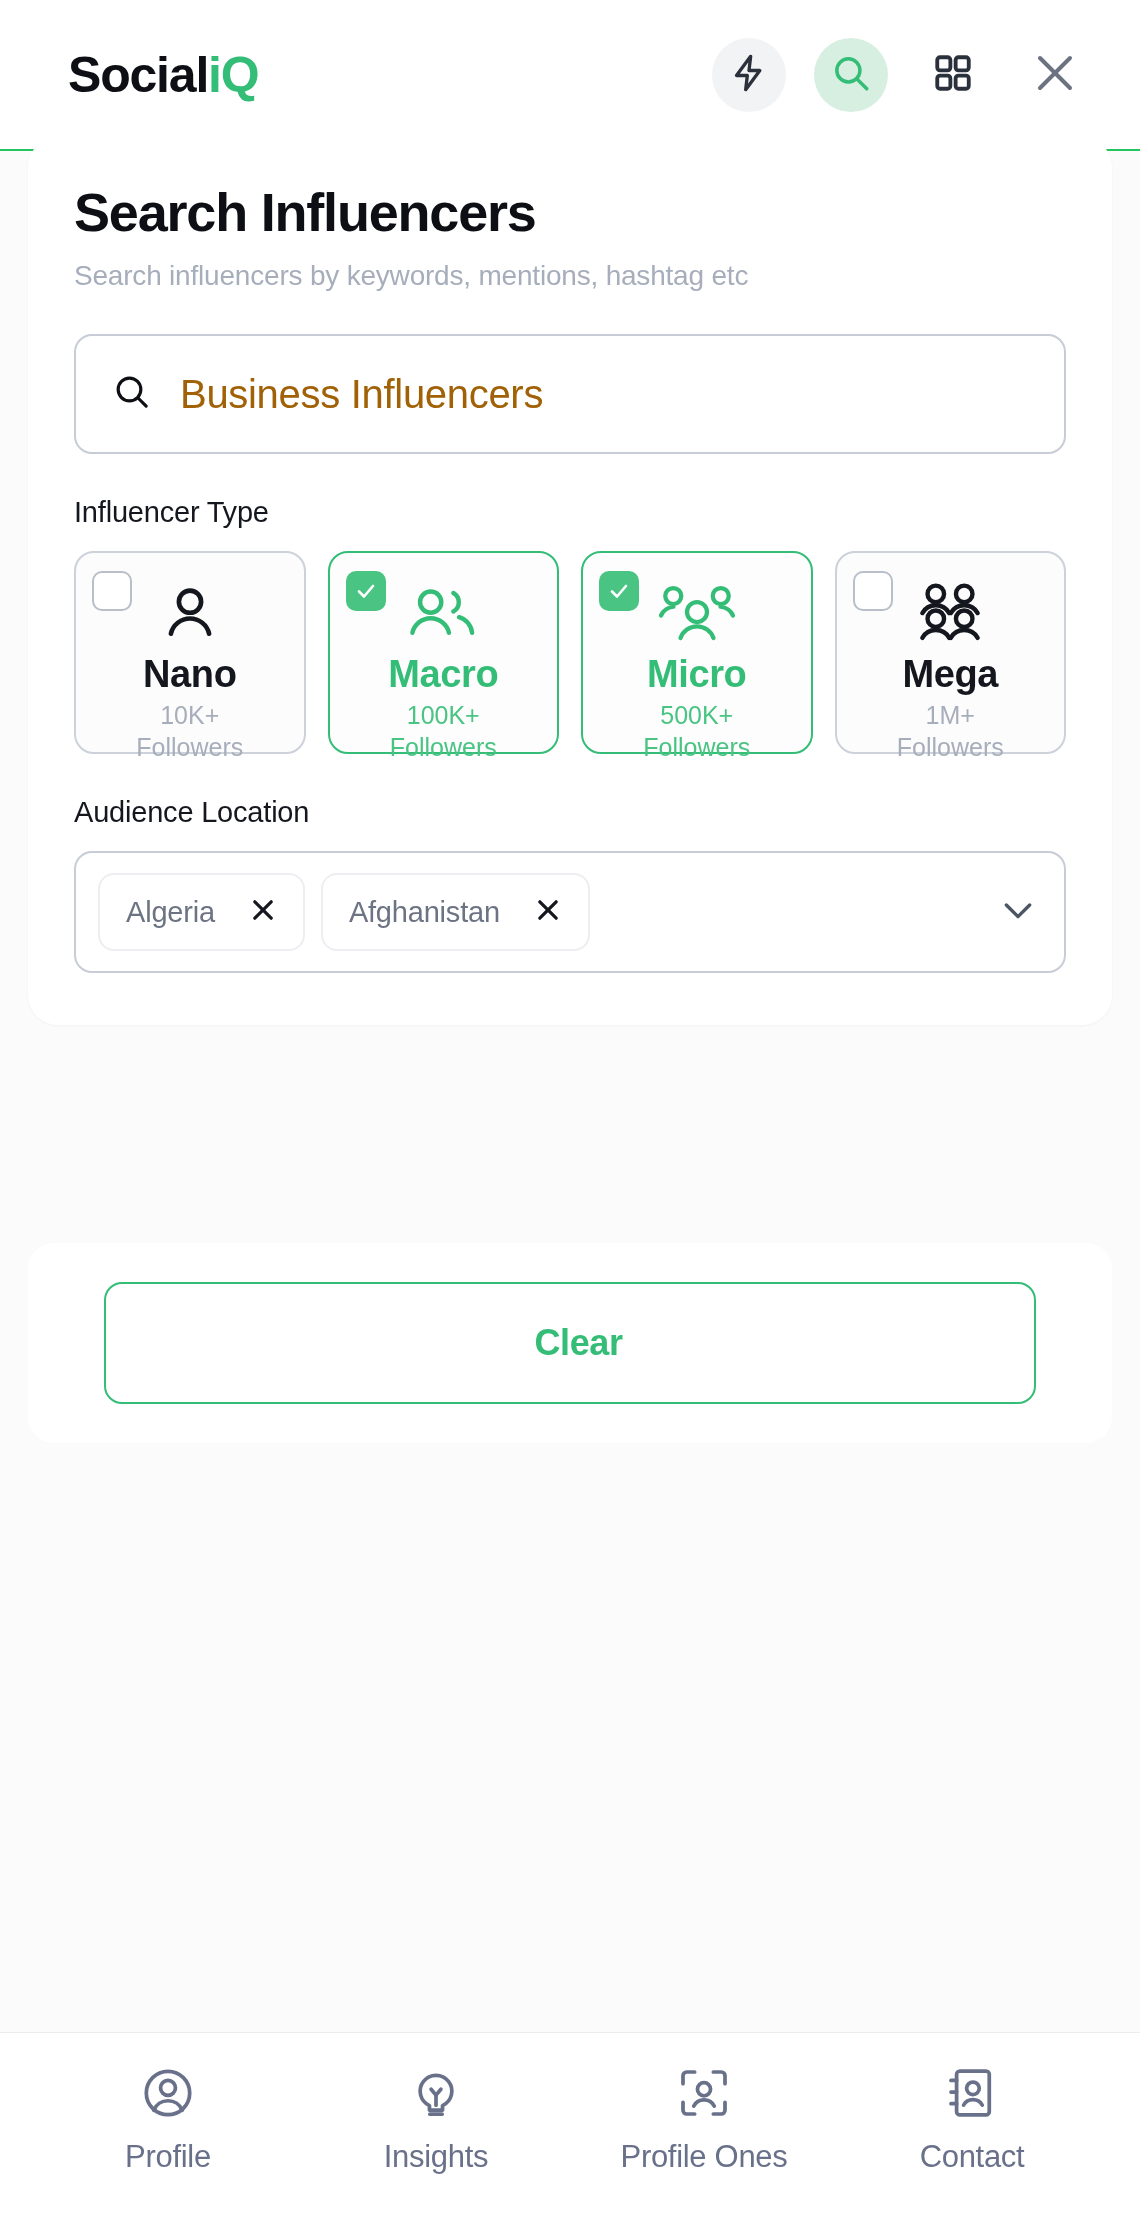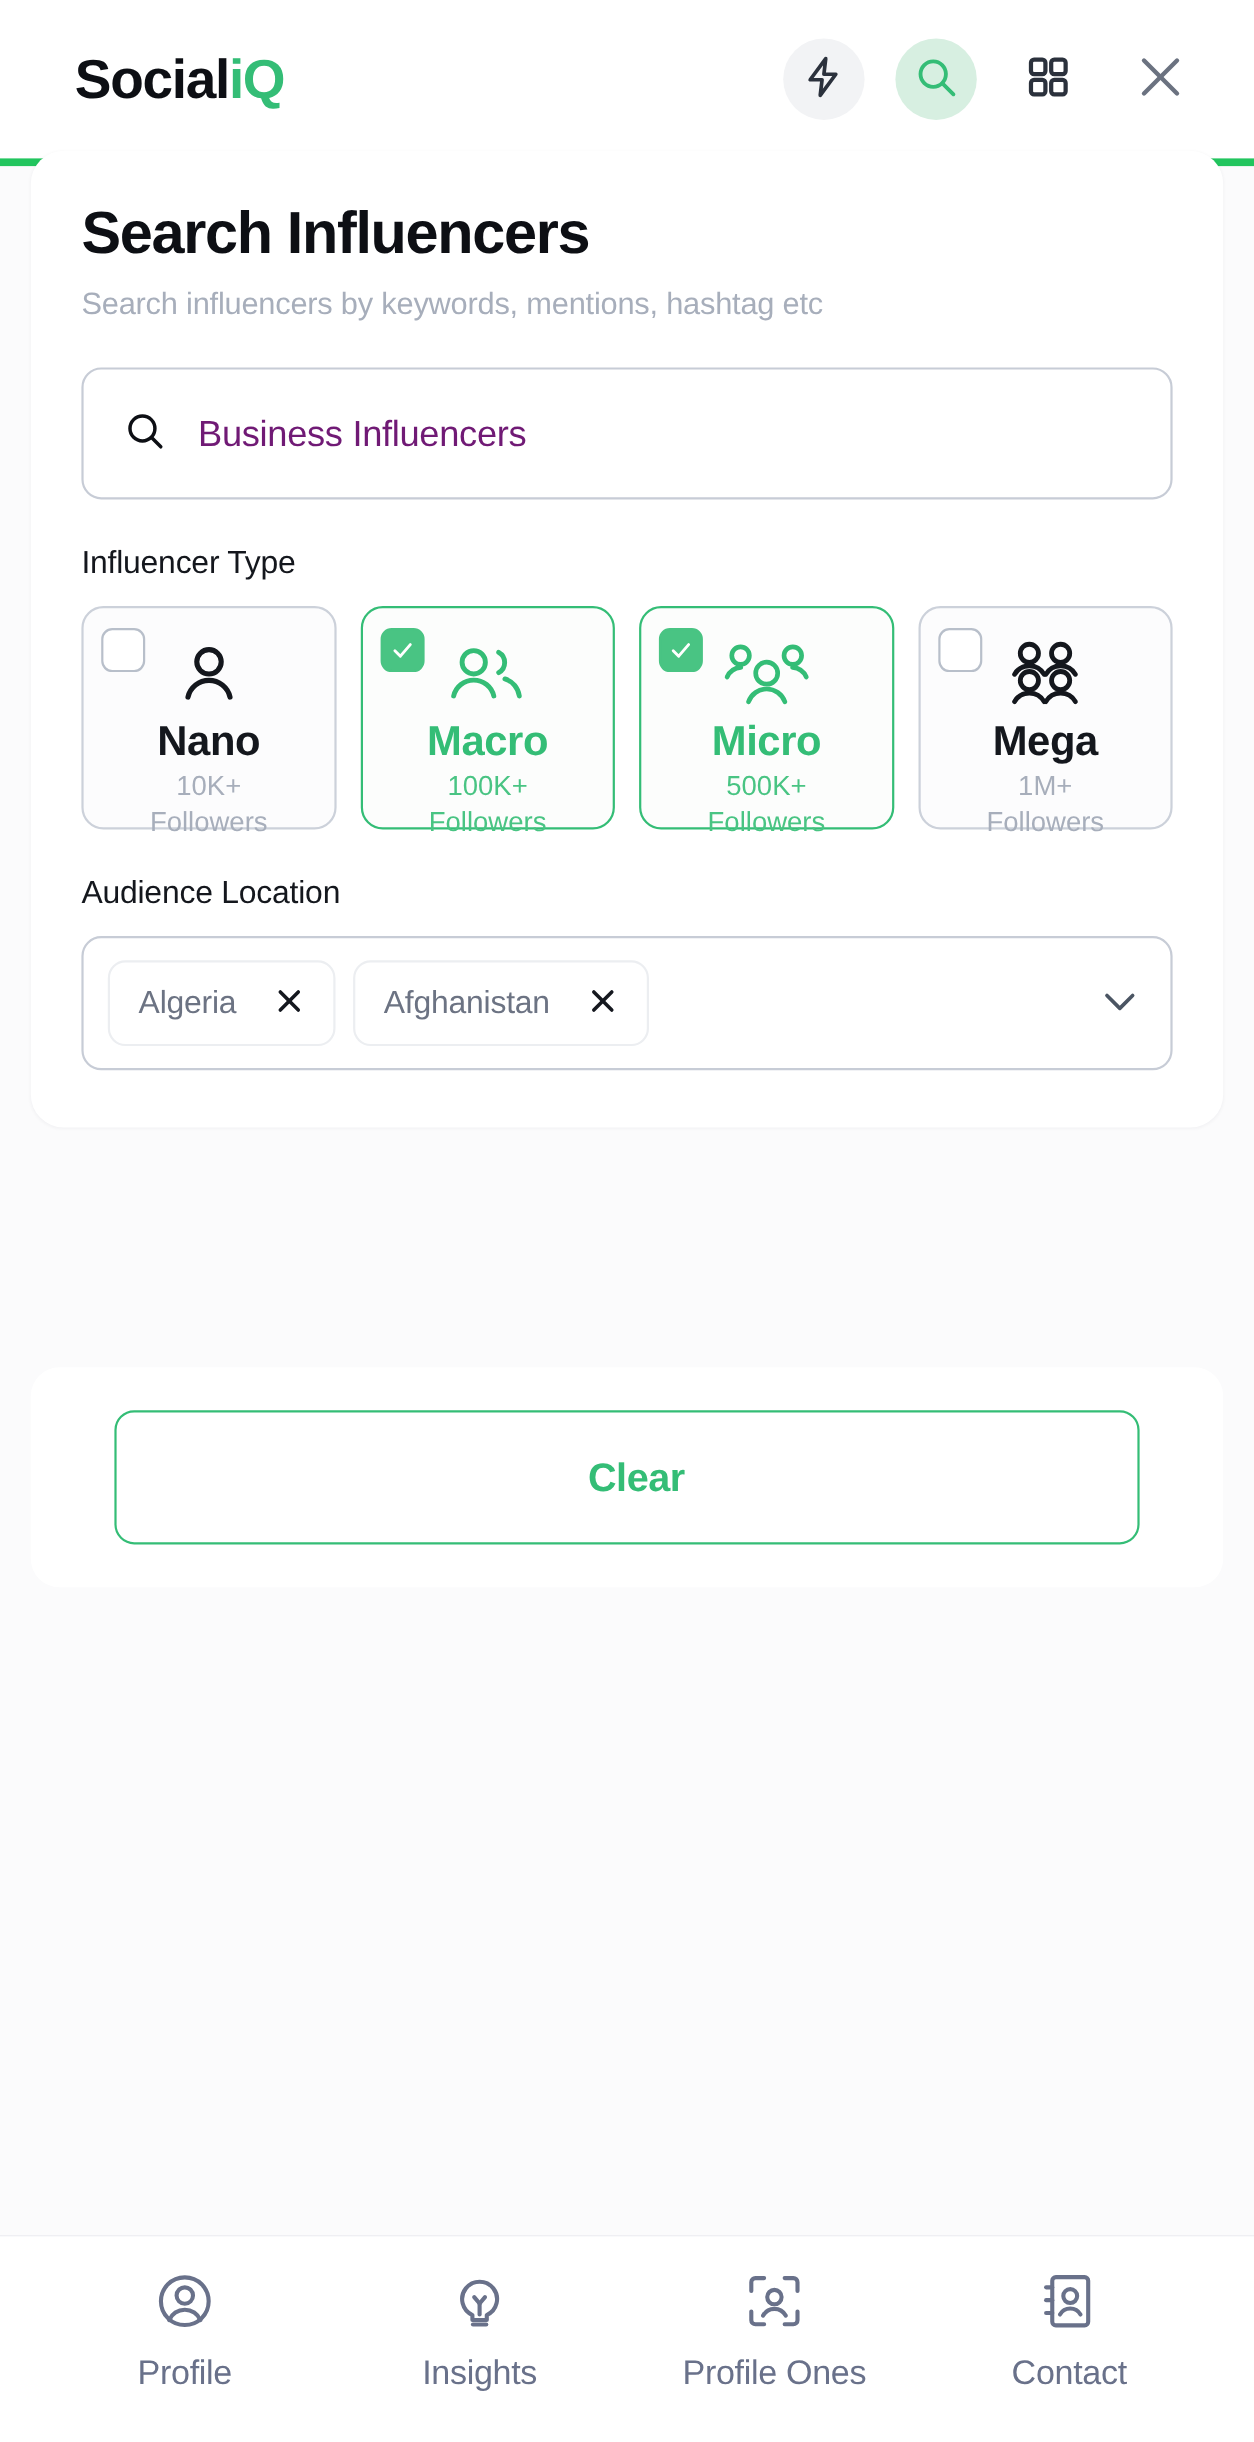--- a/index.html
+++ b/index.html
@@ -20,21 +20,21 @@
     overflow: hidden;
   }
 
   
   .header {
     position: absolute;
     top: 0; left: 0;
     width: 1140px;
     height: 151px;
     background: #ffffff;
-    border-bottom: 7px solid #22c55e;
+    border-bottom: 2px solid #22c55e;
     display: flex;
     align-items: center;
     justify-content: space-between;
     padding: 0 48px 0 68px;
   }
 
   .brand {
     font-size: 50px;
     font-weight: 800;
     letter-spacing: -1.2px;
@@ -108,22 +108,22 @@
     height: 120px;
     border: 2px solid #c7ccd6;
     border-radius: 18px;
     display: flex;
     align-items: center;
     padding: 0 36px;
     gap: 28px;
     background: #ffffff;
   }
   .search-value {
-    font-size: 33px;
-    color: #701a75;
+    font-size: 40px;
+    color: #a16207;
     letter-spacing: -0.3px;
   }
 
   .field-label {
     margin-top: 42px;
     font-size: 29px;
     color: #14171d;
     letter-spacing: -0.2px;
   }
 

